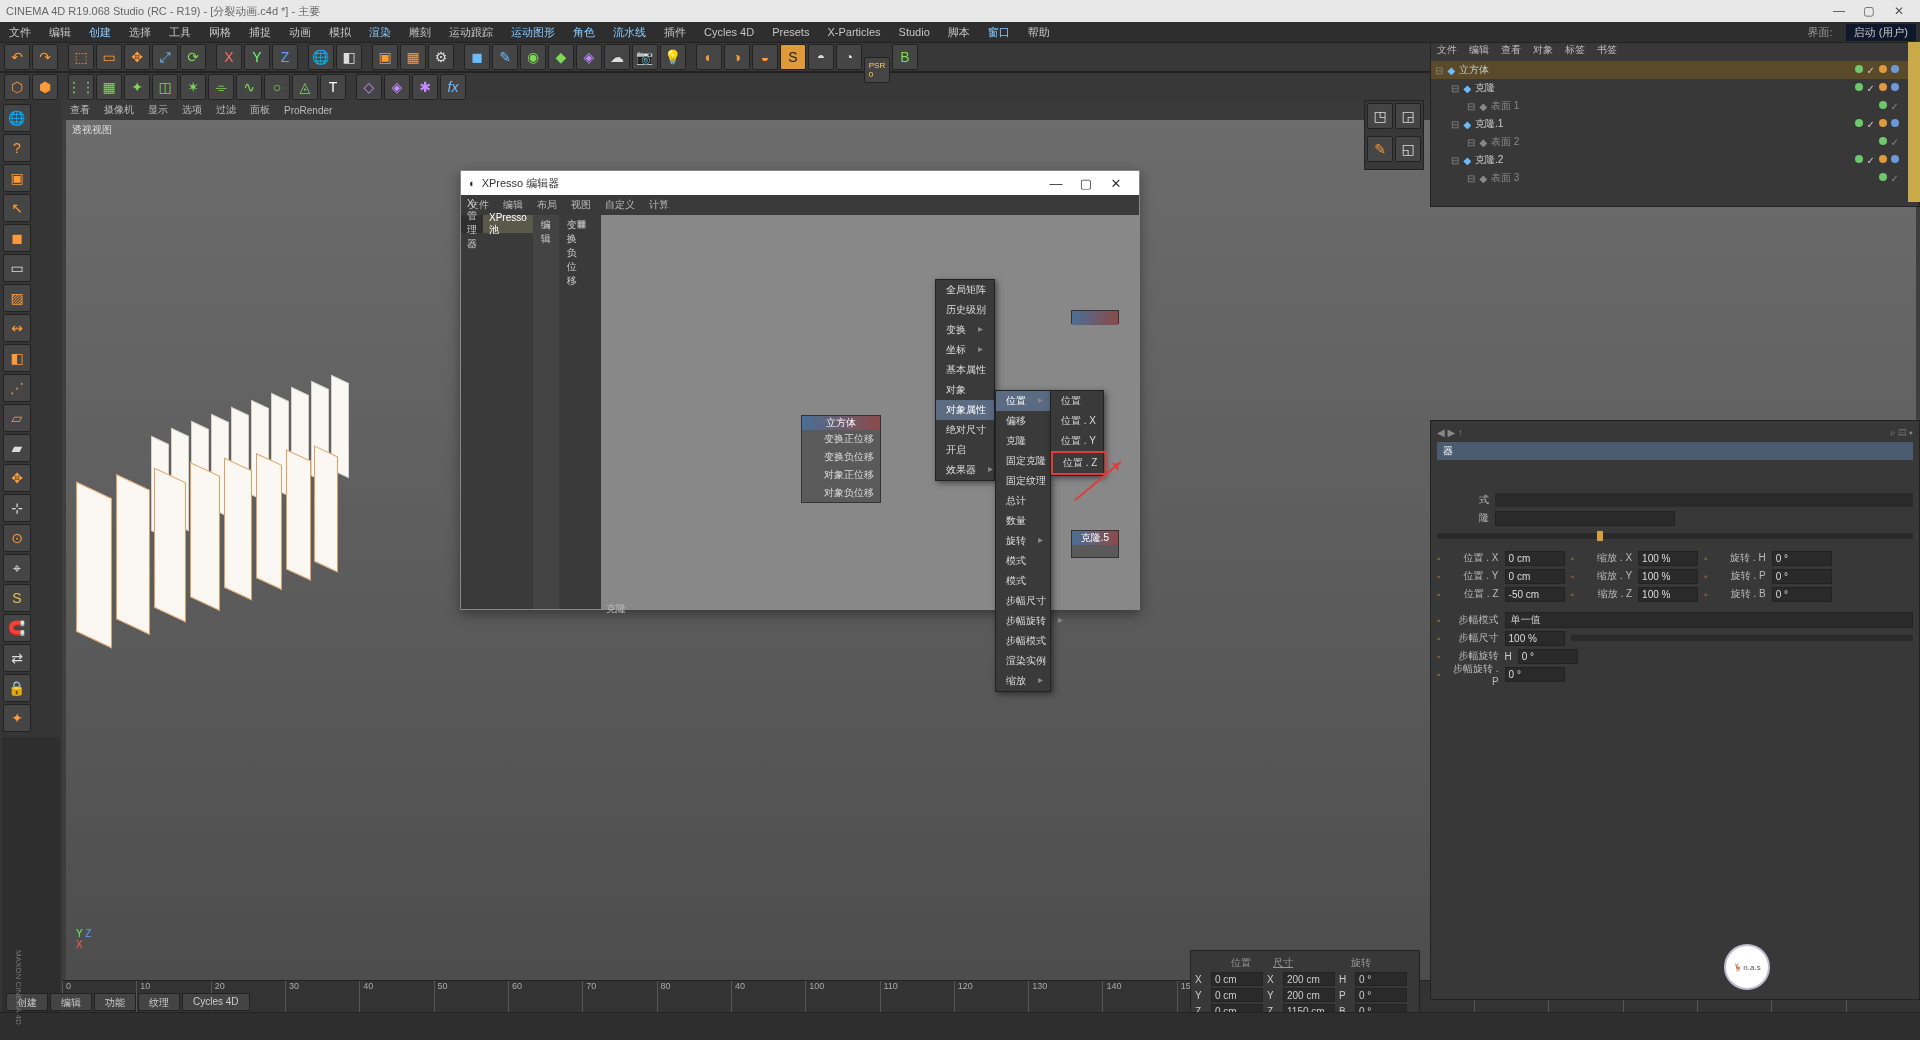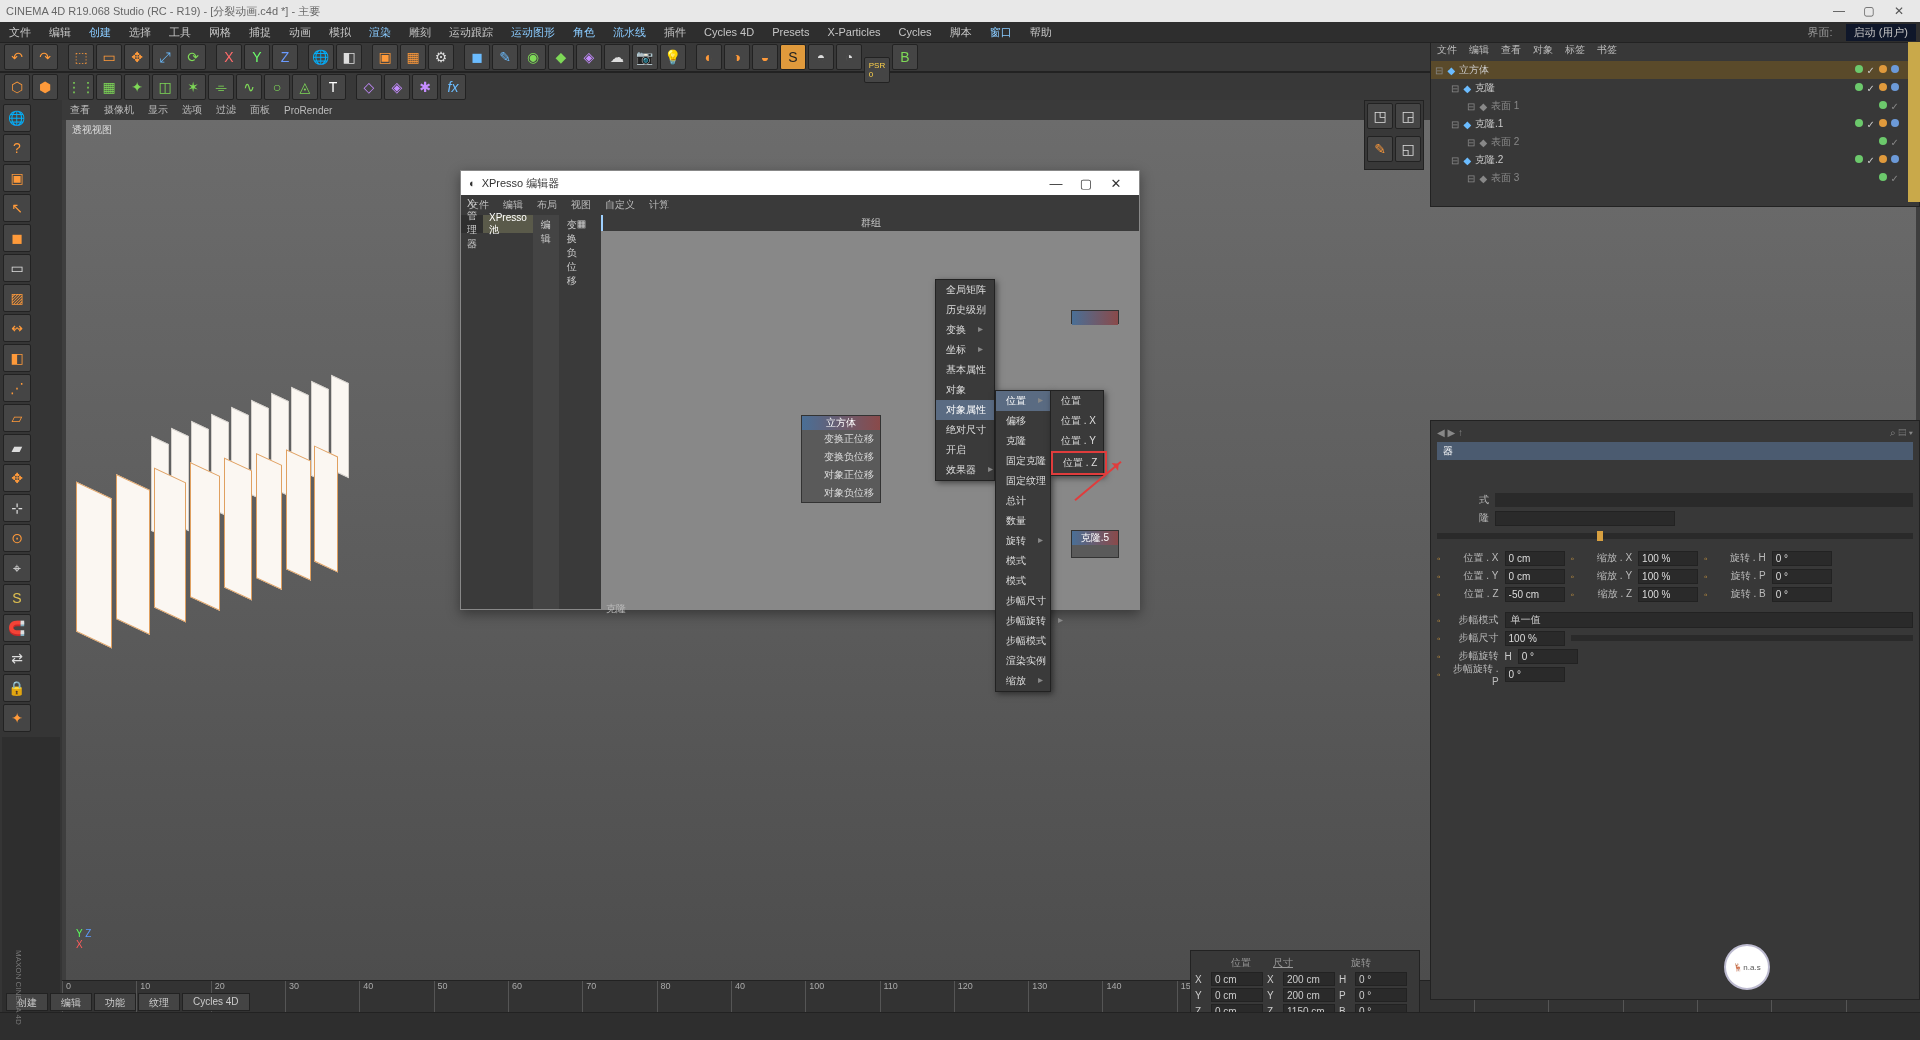--- a/index.html
+++ b/index.html
@@ -106,21 +106,21 @@
   <span class="hot">渲染</span>
   <span>雕刻</span>
   <span>运动跟踪</span>
   <span class="hot">运动图形</span>
   <span class="hot">角色</span>
   <span class="hot">流水线</span>
   <span>插件</span>
   <span>Cycles 4D</span>
   <span>Presets</span>
   <span>X-Particles</span>
-  <span>Cycles</span>
+  <span>Studio</span>
   <span>脚本</span>
   <span class="hot">窗口</span>
   <span>帮助</span>
   <span class="layout-label">界面:</span>
   <span style="background:#0f172a;padding:1px 8px;">启动 (用户)</span>
 </div>
 
 <div class="toolbar-row">
   <div class="tool-btn orange">↶</div>
   <div class="tool-btn orange">↷</div>
@@ -444,21 +444,20 @@
       <div class="item">
           <span>系统预置</span>
           <span>▦</span>
         </div>
       <div class="item">
           <span>System Presets</span>
           <span>▦</span>
         </div>
     </div>
     <div class="xp-canvas">
-      <div class="group-tab">群组</div>
 
       <div class="node" style="left:200px; top:200px; width:80px;">
         <div class="title">立方体</div>
         <div class="port">变换正位移</div>
         <div class="port">变换负位移</div>
         <div class="port">对象正位移</div>
         <div class="port">对象负位移</div>
       </div>
 
       <div class="node" style="left:470px; top:95px; width:48px; height:14px;">

